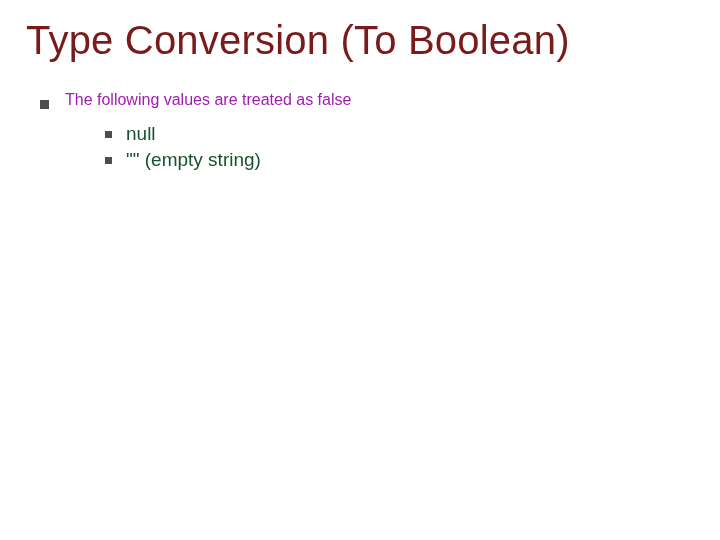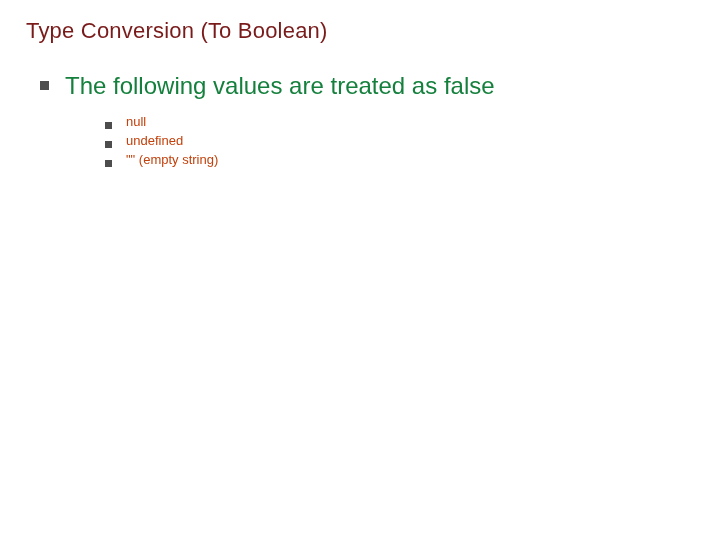--- a/index.html
+++ b/index.html
@@ -10,21 +10,21 @@
     body {
       width: 720px;
       height: 540px;
       background: #ffffff;
       font-family: Arial, Helvetica, sans-serif;
       padding: 18px 26px;
       color: #333;
     }
     .title {
       color: #7a1b1b;
-      font-size: 22px;
+      font-size: 40px;
       font-weight: 400;
       margin-bottom: 28px;
       letter-spacing: 0.2px;
     }
     .main-list {
       list-style: none;
       padding-left: 14px;
     }
     .main-item {
       display: flex;
@@ -33,65 +33,61 @@
     }
     .main-item .bullet {
       width: 9px;
       height: 9px;
       background: #4d4d4d;
       margin-right: 16px;
       margin-top: 9px;
       flex-shrink: 0;
     }
     .main-item-text {
-      font-size: 24px;
-      color: #15803d;
+      font-size: 16px;
+      color: #a21caf;
     }
     .sub-list {
       list-style: none;
       padding-left: 40px;
       margin-top: 14px;
     }
     .sub-item {
       display: flex;
       align-items: flex-start;
       margin-bottom: 4px;
     }
     .sub-item .bullet {
       width: 7px;
       height: 7px;
       background: #4d4d4d;
       margin-right: 14px;
       margin-top: 8px;
       flex-shrink: 0;
     }
     .sub-item-text {
-      font-size: 13px;
-      color: #c2410c;
+      font-size: 19px;
+      color: #14532d;
     }
   </style>
 </head>
 <body>
 
 <h1 class="title">Type Conversion (To Boolean)</h1>
 
 <ul class="main-list">
   <li class="main-item">
     <span class="bullet"></span>
     <div>
       <div class="main-item-text">The following values are treated as false</div>
       <ul class="sub-list">
         <li class="sub-item">
           <span class="bullet"></span>
           <span class="sub-item-text">null</span>
         </li>
         <li class="sub-item">
           <span class="bullet"></span>
-          <span class="sub-item-text">undefined</span>
-        </li>
-        <li class="sub-item">
-          <span class="bullet"></span>
           <span class="sub-item-text">"" (empty string)</span>
         </li>
       </ul>
     </div>
   </li>
 </ul>
 
 </body></html>

